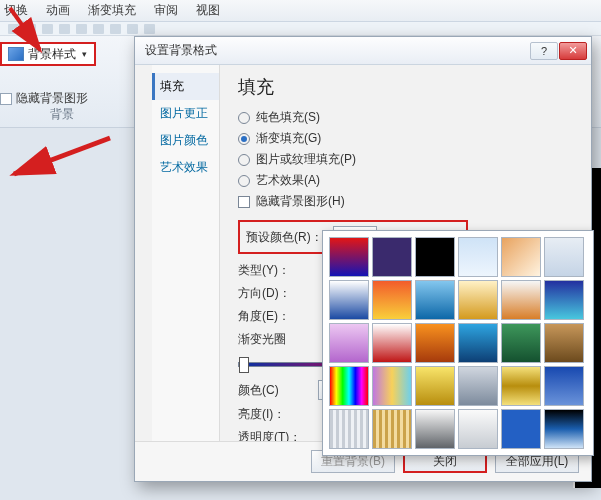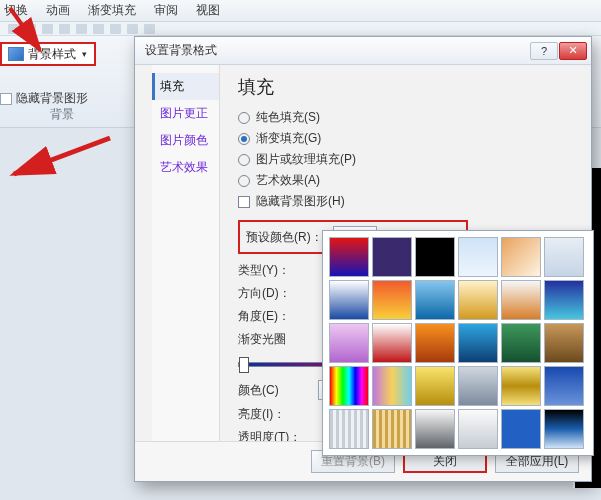--- a/index.html
+++ b/index.html
@@ -24,21 +24,21 @@
 
   .dialog { position: absolute; left: 134px; top: 36px; width: 458px; height: 446px; background: #f2f2f2; border: 1px solid #9aa7b6; box-shadow: 4px 6px 16px rgba(0,0,0,.35); }
   .titlebar { height: 28px; background: linear-gradient(#fdfdfe,#e9eef5); border-bottom: 1px solid #cbd5e0; display: flex; align-items: center; padding: 0 4px 0 10px; }
   .titlebar .tt { flex: 1; color: #333; }
   .titlebar .btns { display: flex; gap: 1px; }
   .titlebar .wbtn { width: 28px; height: 18px; border: 1px solid #b6c1cf; background: linear-gradient(#f7fafc,#e3ebf3); border-radius: 2px; display: flex; align-items: center; justify-content: center; color: #333; font-size: 11px; }
   .titlebar .wbtn.close { background: linear-gradient(#f29b9b,#d63b3b); color: #fff; border-color: #b22; }
 
   .dlgbody { display: flex; height: calc(100% - 28px - 40px); padding-left: 17px; }
   .sidenav { width: 68px; border-right: 1px solid #dcdcdc; padding-top: 8px; background: #f8f8f8; }
-  .sidenav div { padding: 5px 8px; color: #6d28d9; cursor: default; }
+  .sidenav div { padding: 5px 8px; color: #0369a1; cursor: default; }
   .sidenav div.active { background: #e9eef6; color: #000; border-left: 3px solid #3a76c2; padding-left: 5px; }
 
   .mainpane { flex: 1; padding: 10px 14px 6px 18px; position: relative; color: #333; }
   .heading { font-size: 18px; font-weight: 400; margin-bottom: 10px; color: #222; }
   .opt { display: flex; align-items: center; gap: 6px; margin: 4px 0; }
   .radio { width: 12px; height: 12px; border: 1px solid #7a8696; border-radius: 50%; display: inline-flex; align-items: center; justify-content: center; }
   .radio.checked::after { content: ""; width: 6px; height: 6px; background: #2b6fc4; border-radius: 50%; }
   .cbx { width: 12px; height: 12px; border: 1px solid #7a8696; background: #fff; }
 
   .presetrow { display: flex; align-items: center; gap: 10px; margin: 10px 0 8px; padding: 4px 6px; border: 2px solid #d41f1f; width: 230px; }

